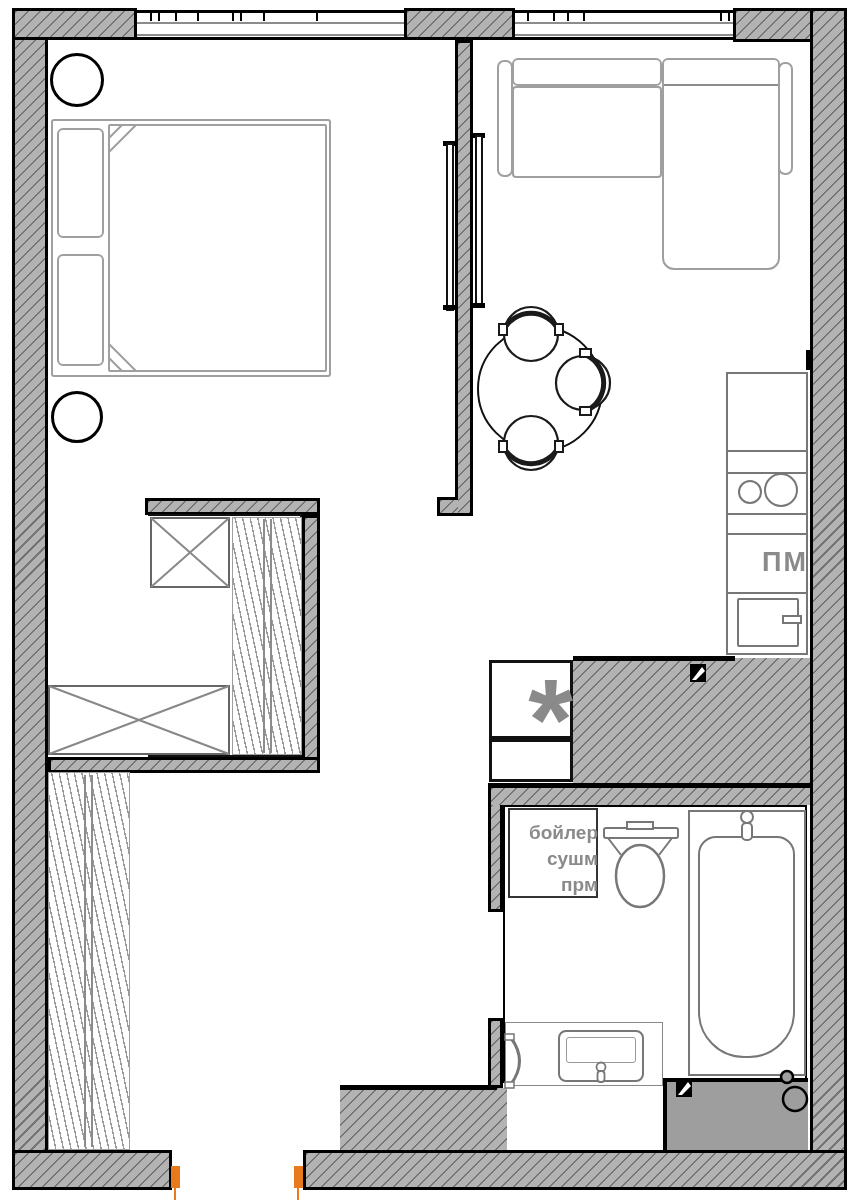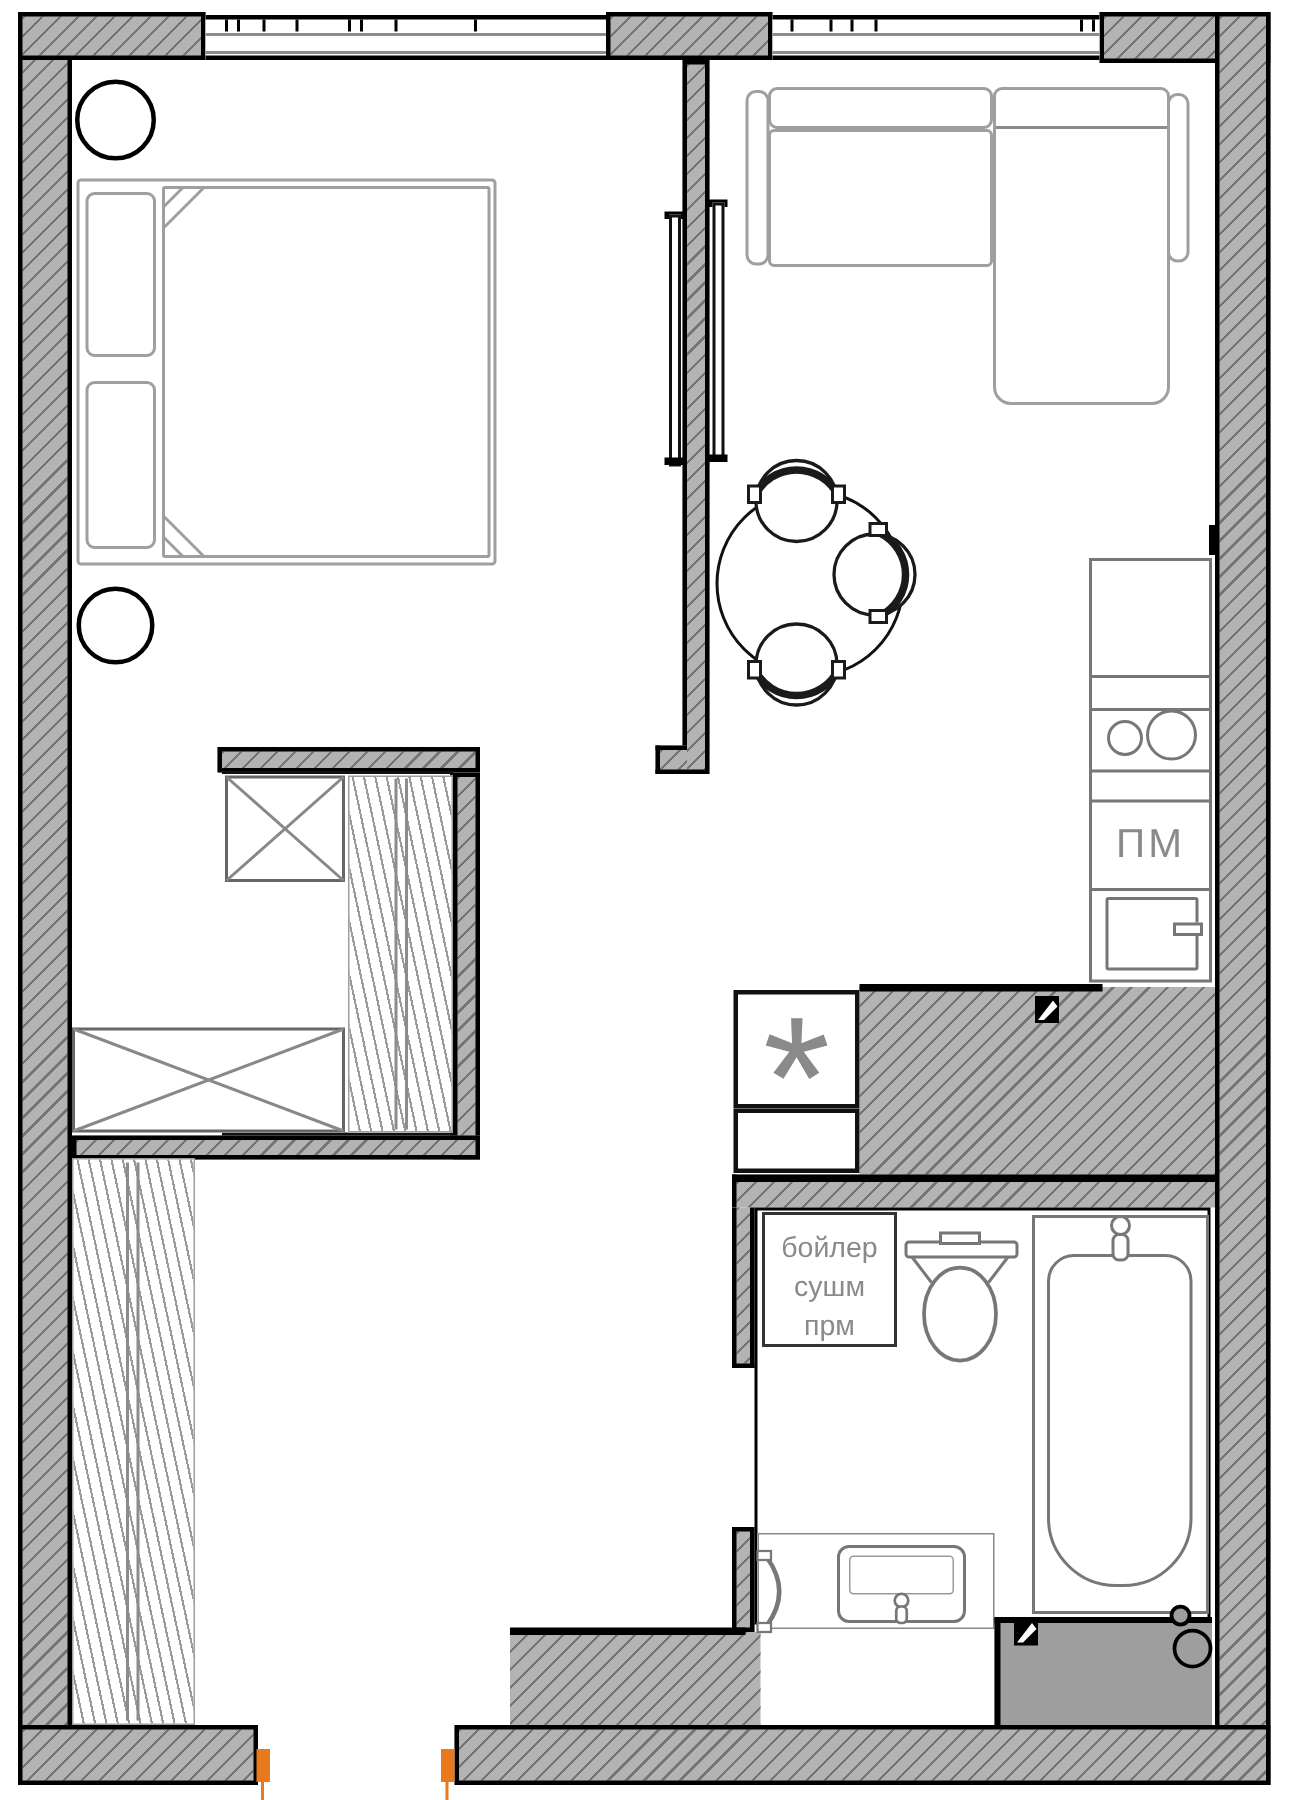--- a/index.html
+++ b/index.html
@@ -15,21 +15,21 @@
   .wline{position:absolute;left:0;right:0;height:1.5px;background:#8c8c8c;}
   .tick{position:absolute;top:0;width:2px;height:8px;background:#000;}
   .furn{position:absolute;box-sizing:border-box;background:#fff;
         border:2px solid var(--c-furniture_stroke,#9f9f9f);}
   .fix{position:absolute;box-sizing:border-box;background:#fff;
         border:2px solid var(--c-fixture_stroke,#777);}
   .blkline{position:absolute;box-sizing:border-box;background:#fff;border:2.5px solid #111;}
   .softhatch{background-image:repeating-linear-gradient(78deg,transparent 0 6px,rgba(100,100,100,.65) 6px 7.4px);}
   .vline{position:absolute;width:1.5px;background:#8c8c8c;}
   .hline{position:absolute;height:1.5px;background:#8c8c8c;}
-  .glabel{position:absolute;color:var(--c-label_text,#8a8a8a);text-align:center;line-height:1;}
+  .glabel{position:absolute;color:var(--c-label_text,#8a8a8a);text-align:right;line-height:1;font-weight:bold;}
   .orange{position:absolute;background:var(--c-accent_orange,#e8791d);}
   svg.overlay{position:absolute;left:0;top:0;pointer-events:none;}
   .s-furn{stroke:var(--c-furniture_stroke,#9f9f9f);fill:none;}
   .s-fix{stroke:var(--c-fixture_stroke,#777);fill:#fff;}
   .s-blk{stroke:#1a1a1a;fill:#fff;}
 </style>
 </head>
 <body>
 
 <div class="plan">

